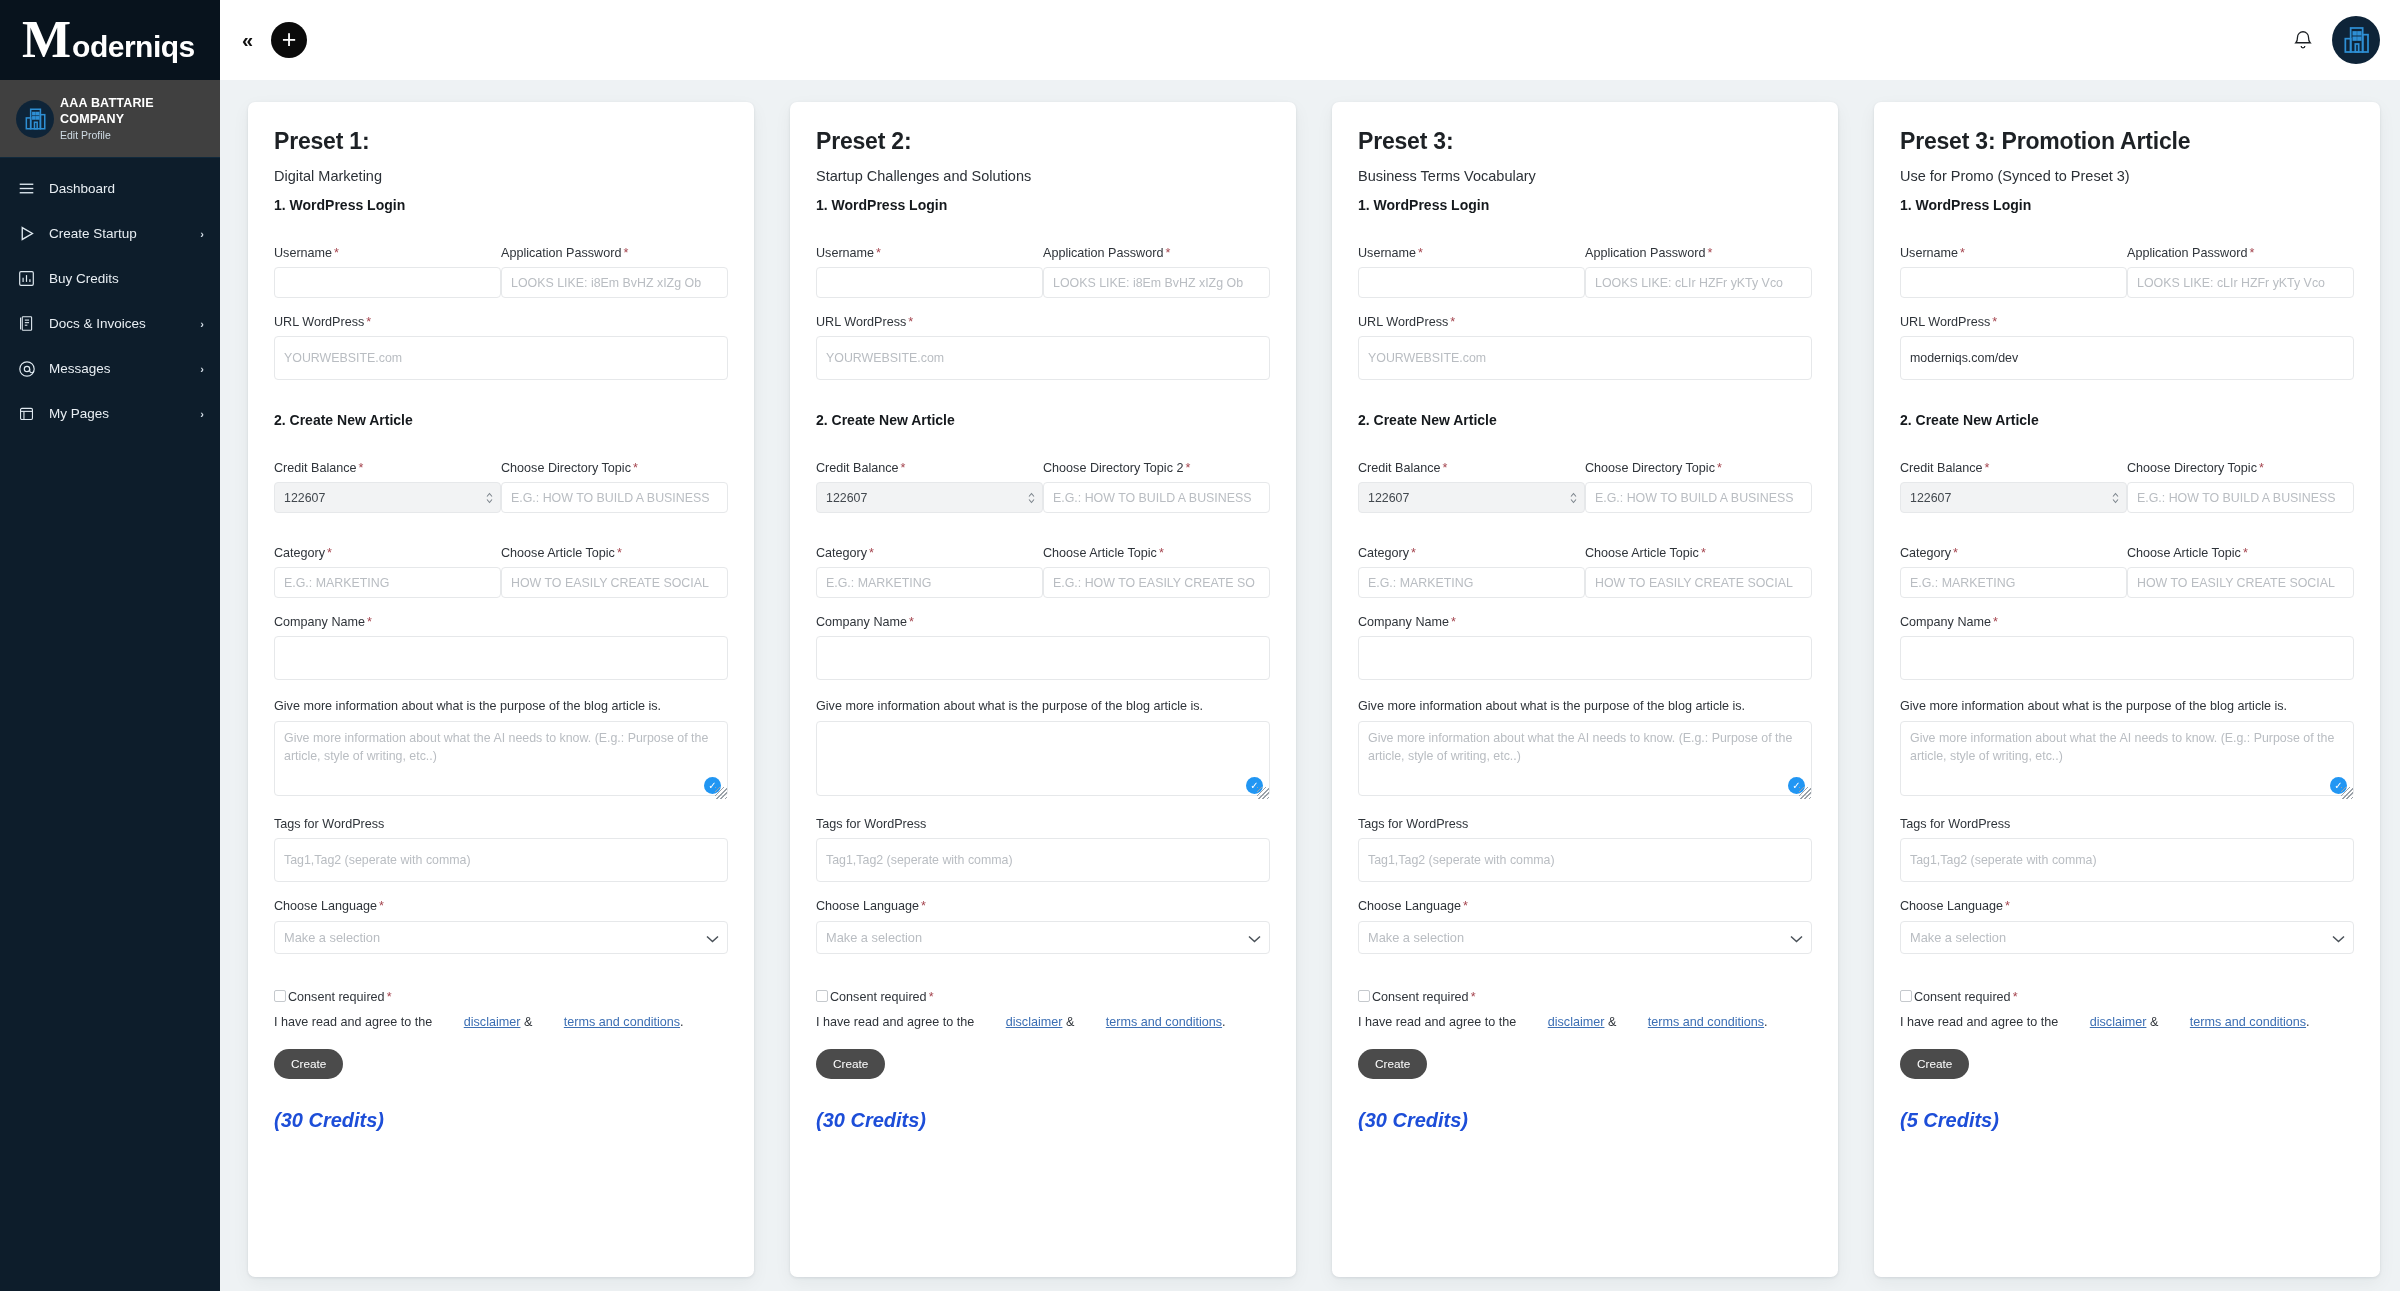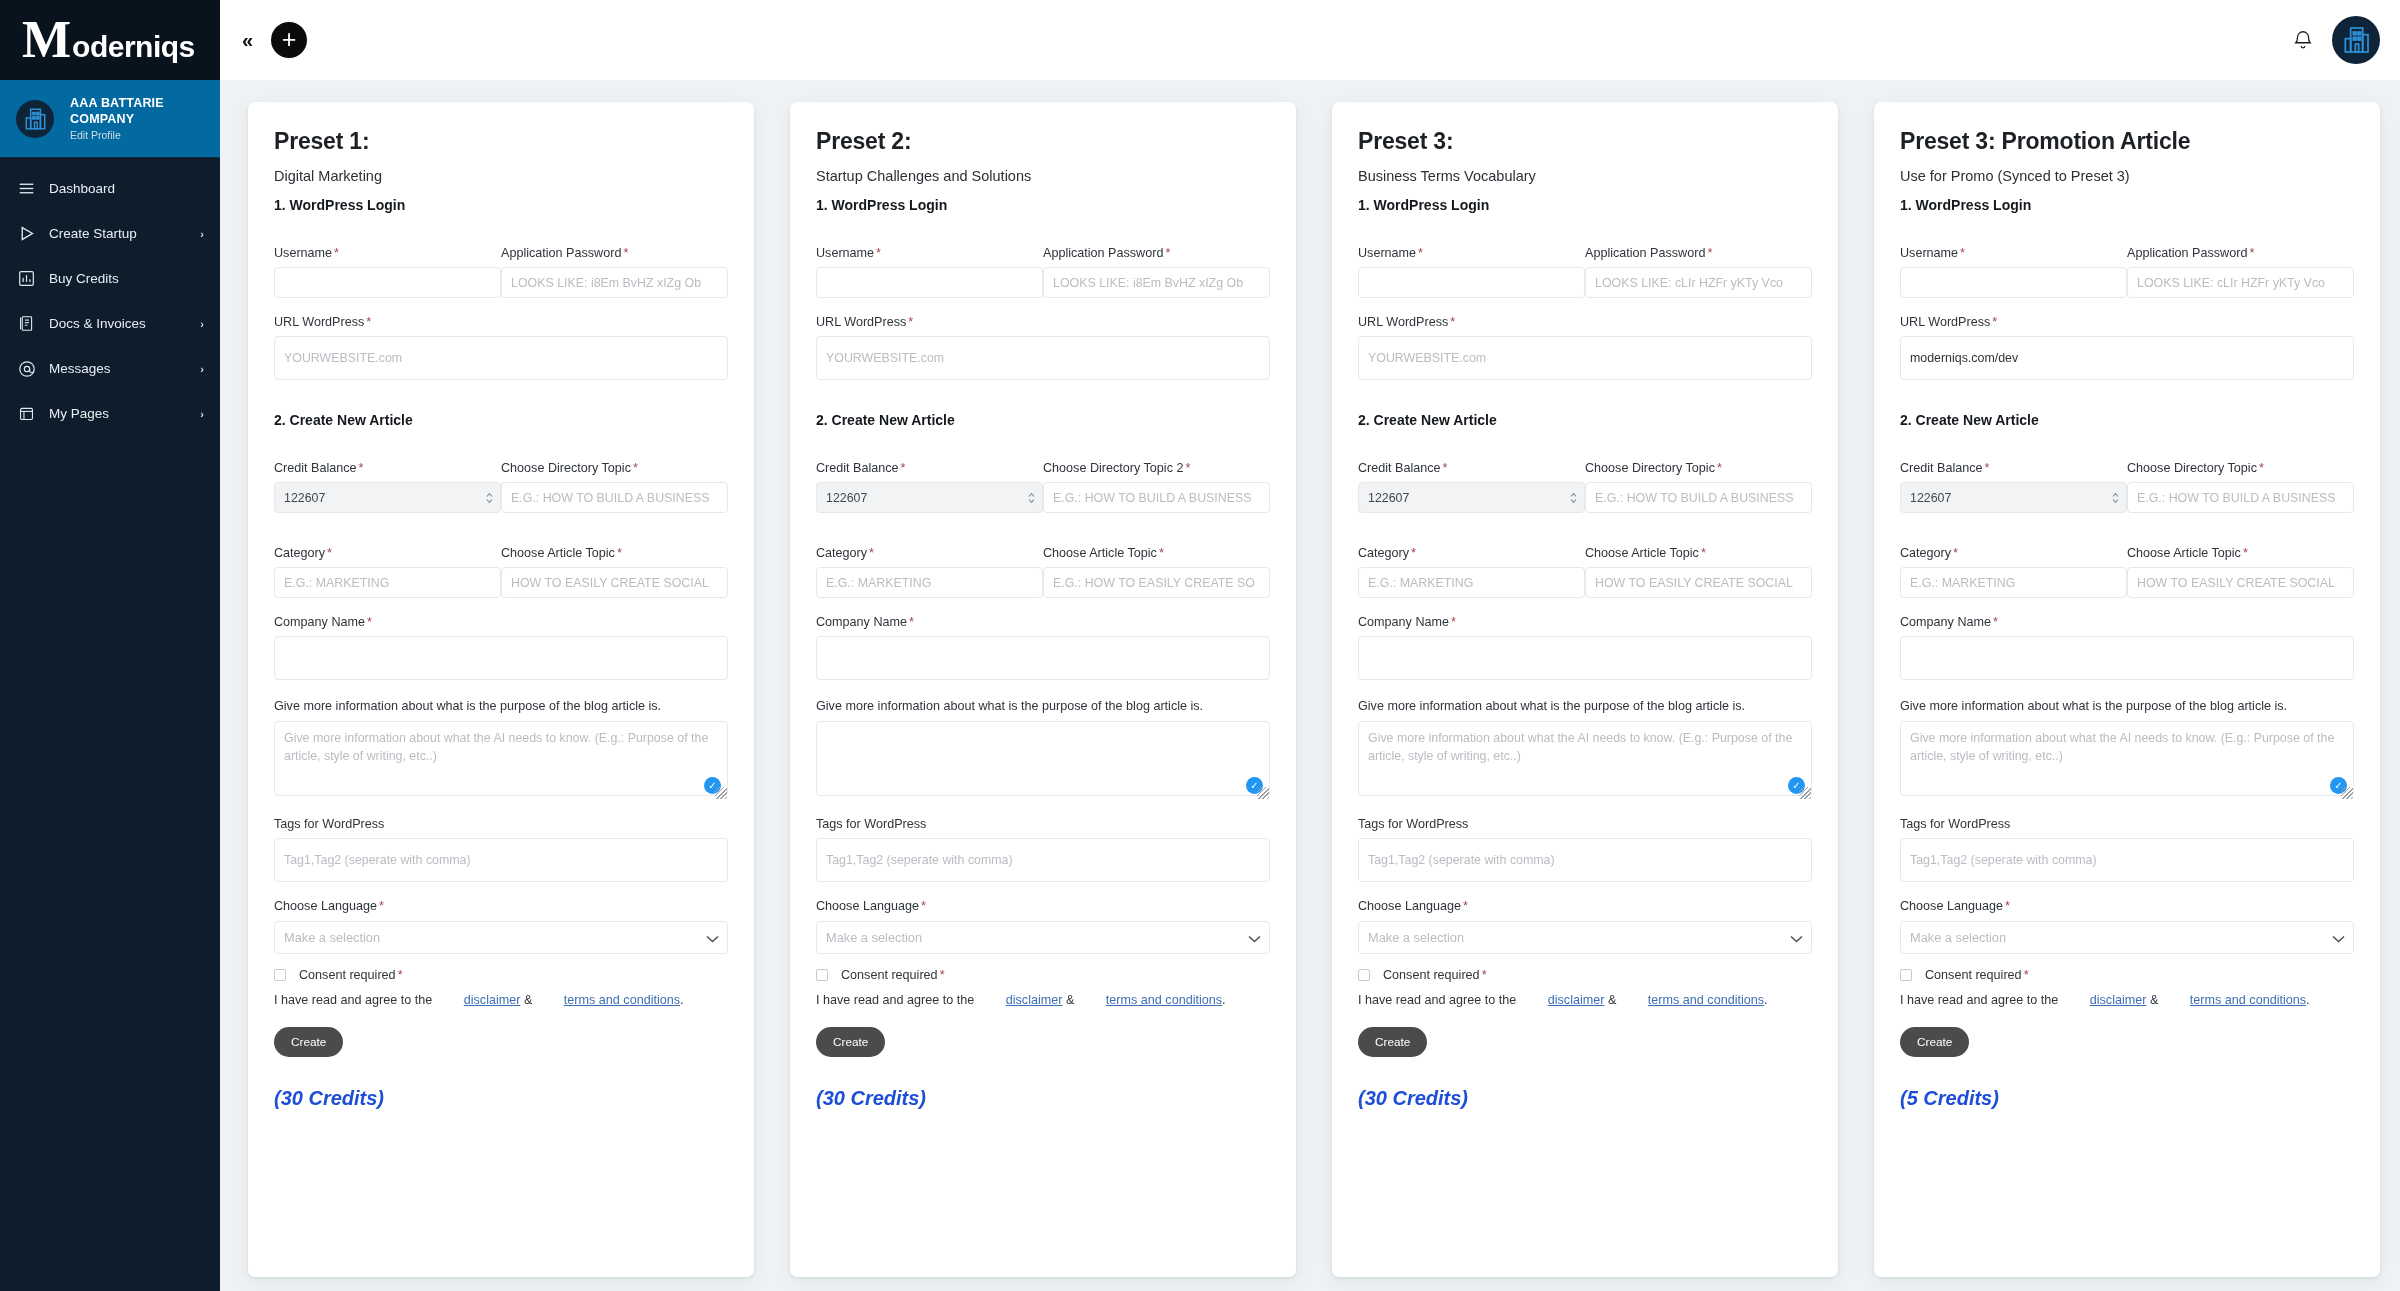--- a/index.html
+++ b/index.html
@@ -10,22 +10,22 @@
   }
   .app { display: flex; width: 2400px; height: 1291px; }
 
   
   .sidebar { width: 220px; flex: 0 0 220px; background: #0d1d2b; display: flex; flex-direction: column; }
   .brand { height: 80px; background: #08131d; display: flex; align-items: center; padding-left: 22px; }
   .brand-logo { display: flex; align-items: baseline; color: #fff; }
   .brand-m { font-family: "Liberation Serif", serif; font-size: 52px; font-weight: 700; line-height: 1; }
   .brand-rest { font-size: 30px; font-weight: 700; letter-spacing: -0.5px; margin-left: 1px; }
 
-  .profile { display: flex; align-items: center; gap: 16px; padding: 16px 30px 16px 16px;
-             background: #0369a1; border-bottom: 1px solid #10293c; }
+  .profile { display: flex; align-items: center; gap: 6px; padding: 16px 30px 16px 16px;
+             background: #404040; border-bottom: 1px solid #10293c; }
   .profile-avatar { width: 38px; height: 38px; flex: 0 0 38px; border-radius: 50%; background: #0d2troduce; }
   .profile-avatar { background: #0e2438; display: flex; align-items: center; justify-content: center; }
   .profile-text { display: flex; flex-direction: column; gap: 2px; }
   .profile-name { color: #fff; font-size: 12.5px; font-weight: 700; line-height: 1.25; letter-spacing: .2px; }
   .profile-edit { color: #cfdbe4; font-size: 10.5px; }
 
   .nav { padding-top: 8px; }
   .nav-item { display: flex; align-items: center; gap: 13px; padding: 13px 16px 13px 17px;
               color: #e8eef3; font-size: 13.5px; cursor: pointer; }
   .nav-ico { width: 19px; height: 19px; flex: 0 0 19px; display: flex; align-items: center; justify-content: center; color: #dfe9f0; }
@@ -82,21 +82,21 @@
               background: #2196f3; display: flex; align-items: center; justify-content: center;
               color: #fff; font-size: 10px; line-height: 1; }
   .ta-grip { position: absolute; right: 1px; bottom: 1px; width: 12px; height: 12px;
              background: repeating-linear-gradient(135deg, #9aa1a8 0 1px, transparent 1px 3px); }
 
   .sel-wrap { position: relative; margin-top: 8px; }
   .sel { width: 100%; height: 33px; border: 1px solid #e6e8ea; border-radius: 4px; background: #fff;
          font-size: 12.8px; color: #b9bdc2; padding: 0 26px 0 9px; display: flex; align-items: center; cursor: pointer; }
   .sel-chev { position: absolute; right: 9px; top: 50%; transform: translateY(-50%); color: #4a5158; pointer-events: none; }
 
-  .consent { display: flex; align-items: center; gap: 13px; margin-top: 14px; }
+  .consent { display: flex; gap: 2px; margin-top: 36px; }
   .cbox { width: 12px; height: 12px; border: 1px solid #c5c9cd; border-radius: 2px; background: #fff; cursor: pointer; flex: 0 0 12px; }
   .consent-lbl { font-size: 12.6px; color: #2f343a; }
   .agree { font-size: 12.6px; color: #2f343a; margin-top: 11px; }
   .agree a { color: #3c6fb4; text-decoration: underline; margin-left: 28px; }
 
   .create-btn { margin-top: 20px; background: #4b4b4b; color: #fff; border: none; border-radius: 16px;
                 padding: 8px 17px; font-size: 11.8px; cursor: pointer; font-family: "Liberation Sans", sans-serif; }
   .credits { margin-top: 30px; font-size: 20px; font-weight: 700; font-style: italic; color: #1d4ed8; }
 </style>
 </head>

